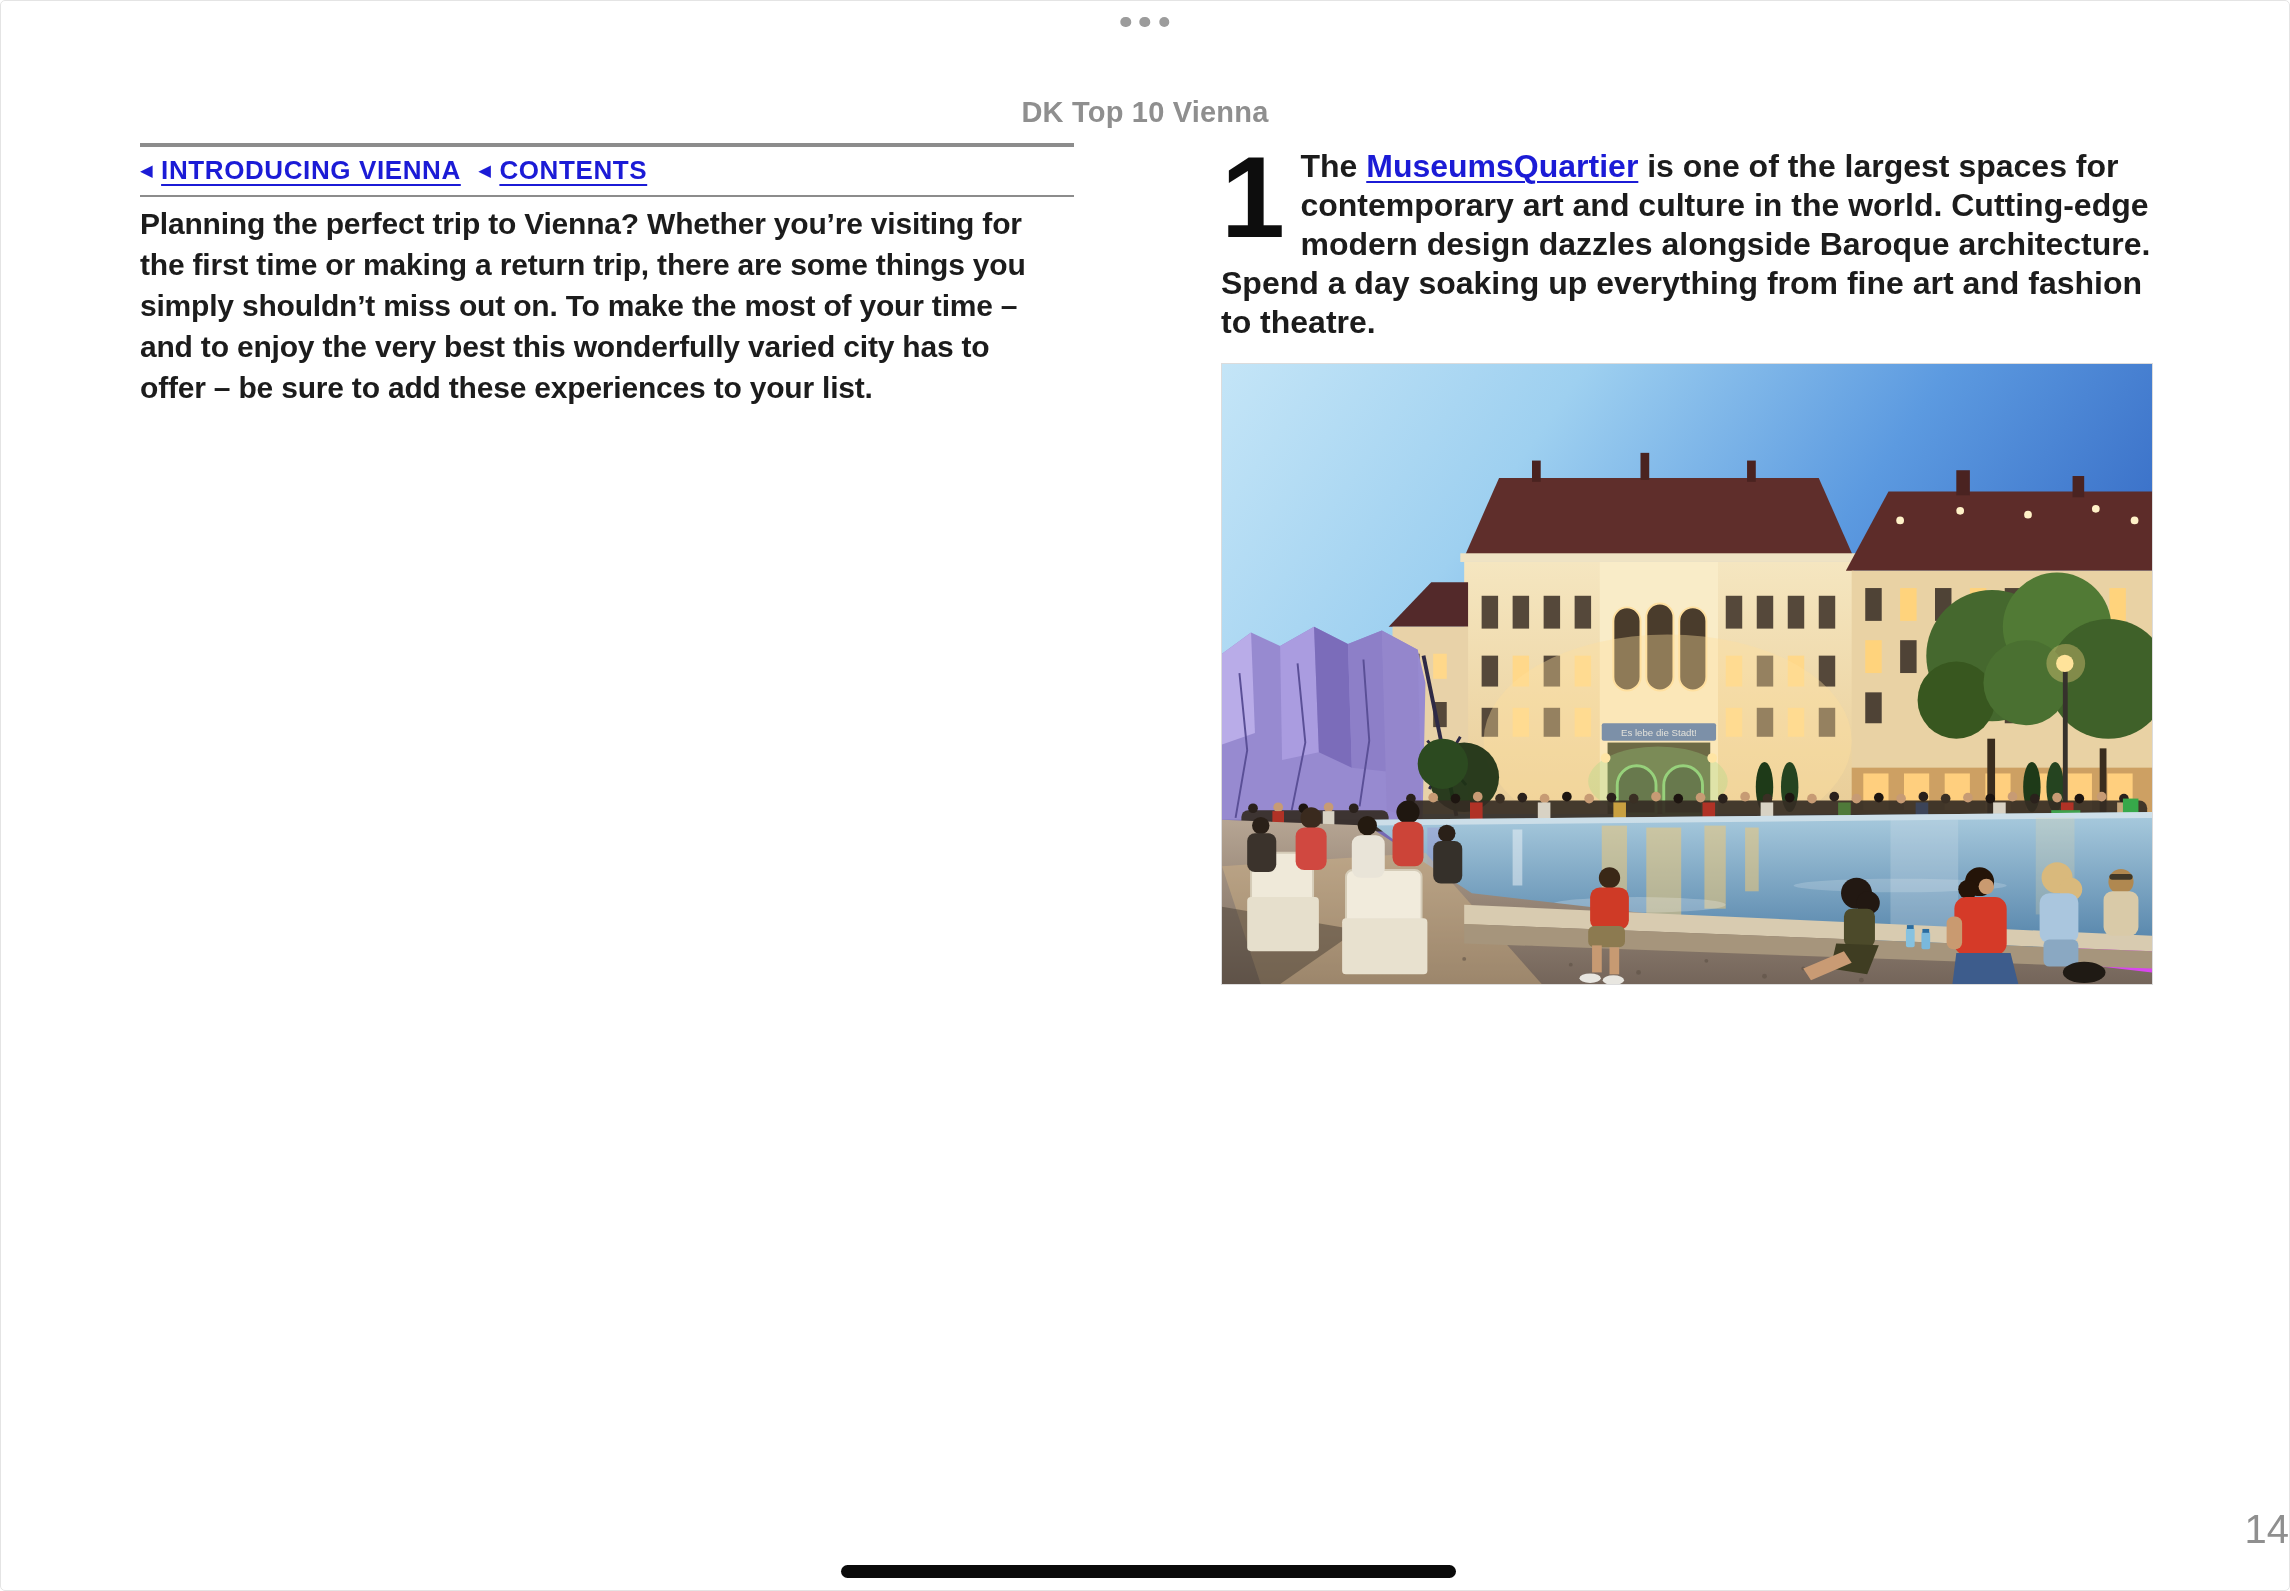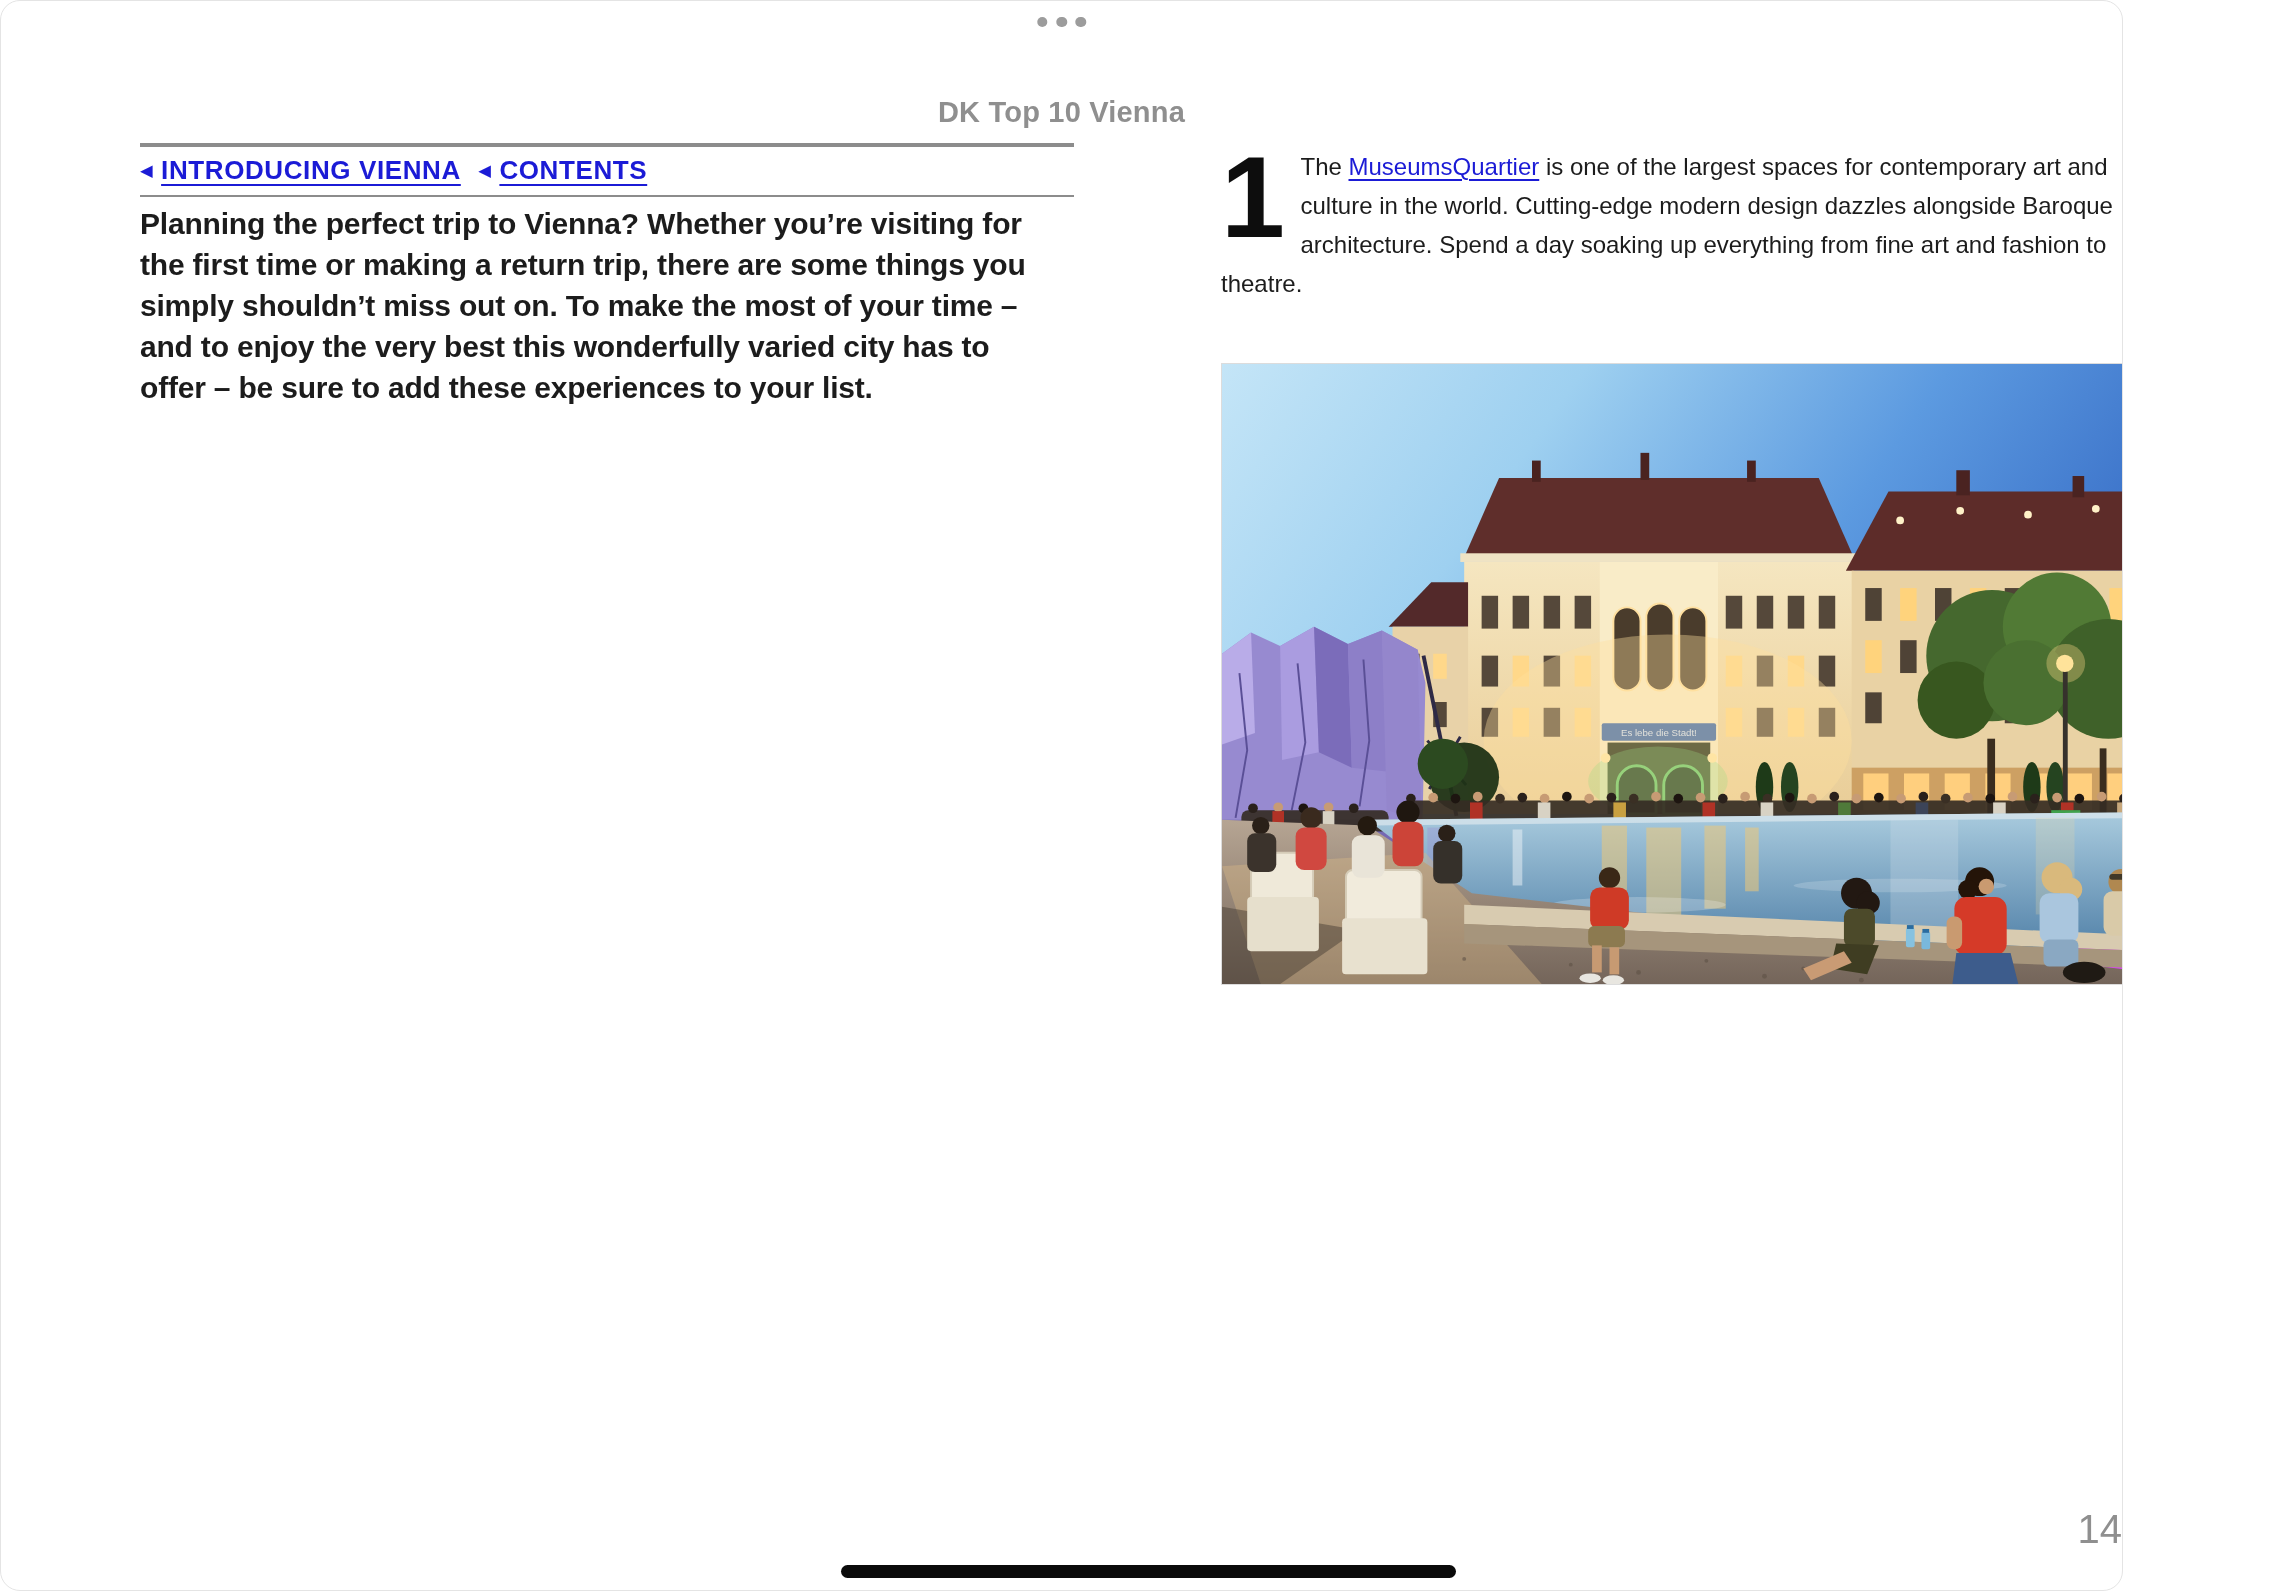--- a/index.html
+++ b/index.html
@@ -2,22 +2,22 @@
 <html style="--link-blue: #1b1bd6; --rule-gray: #8c8c8c; --muted-gray: #8f8f8f; --text-dark: #1c1c1c; --homebar: #0a0a0a;"><head>
 <meta charset="utf-8">
 <style>
   :root{
     --link-blue:#1b1bd6; --rule-gray:#8c8c8c; --muted-gray:#8f8f8f;
     --text-dark:#1c1c1c; --homebar:#0a0a0a;
   }
   *{margin:0;padding:0;box-sizing:border-box}
   html,body{background:#fff}
   body{font-family:"Liberation Sans","DejaVu Sans",sans-serif;-webkit-font-smoothing:antialiased}
-  .screen{position:relative;width:2123px;height:1591px;background:#fff;border:1.9px solid #e4e4e4;
-          border-radius:20px;overflow:hidden}
+  .screen{position:relative;width:2290px;height:1591px;background:#fff;border:1.9px solid #e4e4e4;
+          border-radius:5px;overflow:hidden}
   
   .dots{position:absolute;top:15.5px;left:50%;transform:translateX(-50%);display:flex;gap:8.7px}
   .dots i{width:10.7px;height:10.7px;border-radius:50%;background:#9c9c9c;display:block}
   
   .book-header{position:absolute;top:95px;left:0;width:100%;text-align:center;
                font-size:29px;font-weight:600;color:var(--muted-gray);letter-spacing:0.2px}
   
   .left-col{position:absolute;left:139px;top:142px;width:934px}
   .navbar{border-top:4.9px solid var(--rule-gray);border-bottom:2.9px solid var(--rule-gray);
           padding:7.8px 0 9.7px;display:flex;align-items:center;gap:17.5px}
@@ -26,21 +26,21 @@
   .navlink .tri{font-size:16.5px;margin-right:7.8px;line-height:1}
   .navlink .lbl{text-decoration:underline;text-decoration-thickness:2.4px;text-underline-offset:4.9px}
   .kicker{margin-top:15.5px;font-size:39px;font-weight:500;letter-spacing:1.9px;color:#131313}
   .big-title{font-size:50px;font-weight:800;letter-spacing:8.7px;margin-top:3.9px;color:#111}
   .intro{margin-top:6px;width:895px;font-size:30px;font-weight:700;line-height:41px;
          color:var(--text-dark);letter-spacing:-0.2px}
   
   .right-col{position:absolute;left:1220px;top:146px;width:933px;color:var(--text-dark)}
   .dropcap{float:left;font-size:115px;line-height:85px;font-weight:800;color:#0d0d0d;margin:7.8px 15.5px 0 0}
   .entry-title{font-size:31px;font-weight:800;line-height:43px;color:#0f0f0f;letter-spacing:-0.2px}
-  .entry-body{font-size:24px;font-weight:400;line-height:39px}
+  .entry-body{font-size:32px;font-weight:700;line-height:39px}
   .entry-body .textlink{color:var(--link-blue);text-decoration:underline;
                         text-decoration-thickness:1.9px;text-underline-offset:3.9px;cursor:pointer}
   
   .photo{position:absolute;left:1220px;top:362px;width:932px;height:622px;border:1px solid #dcdcdc;
          overflow:hidden;background:#d946ef}
   .photo svg{display:block;width:100%;height:100%}
   
   .pagenum{position:absolute;top:1506px;left:0;width:100%;text-align:right;
            font-size:40px;color:var(--muted-gray)}
   .homebar{position:absolute;left:840px;top:1564px;width:615px;height:12.6px;border-radius:6.8px;

